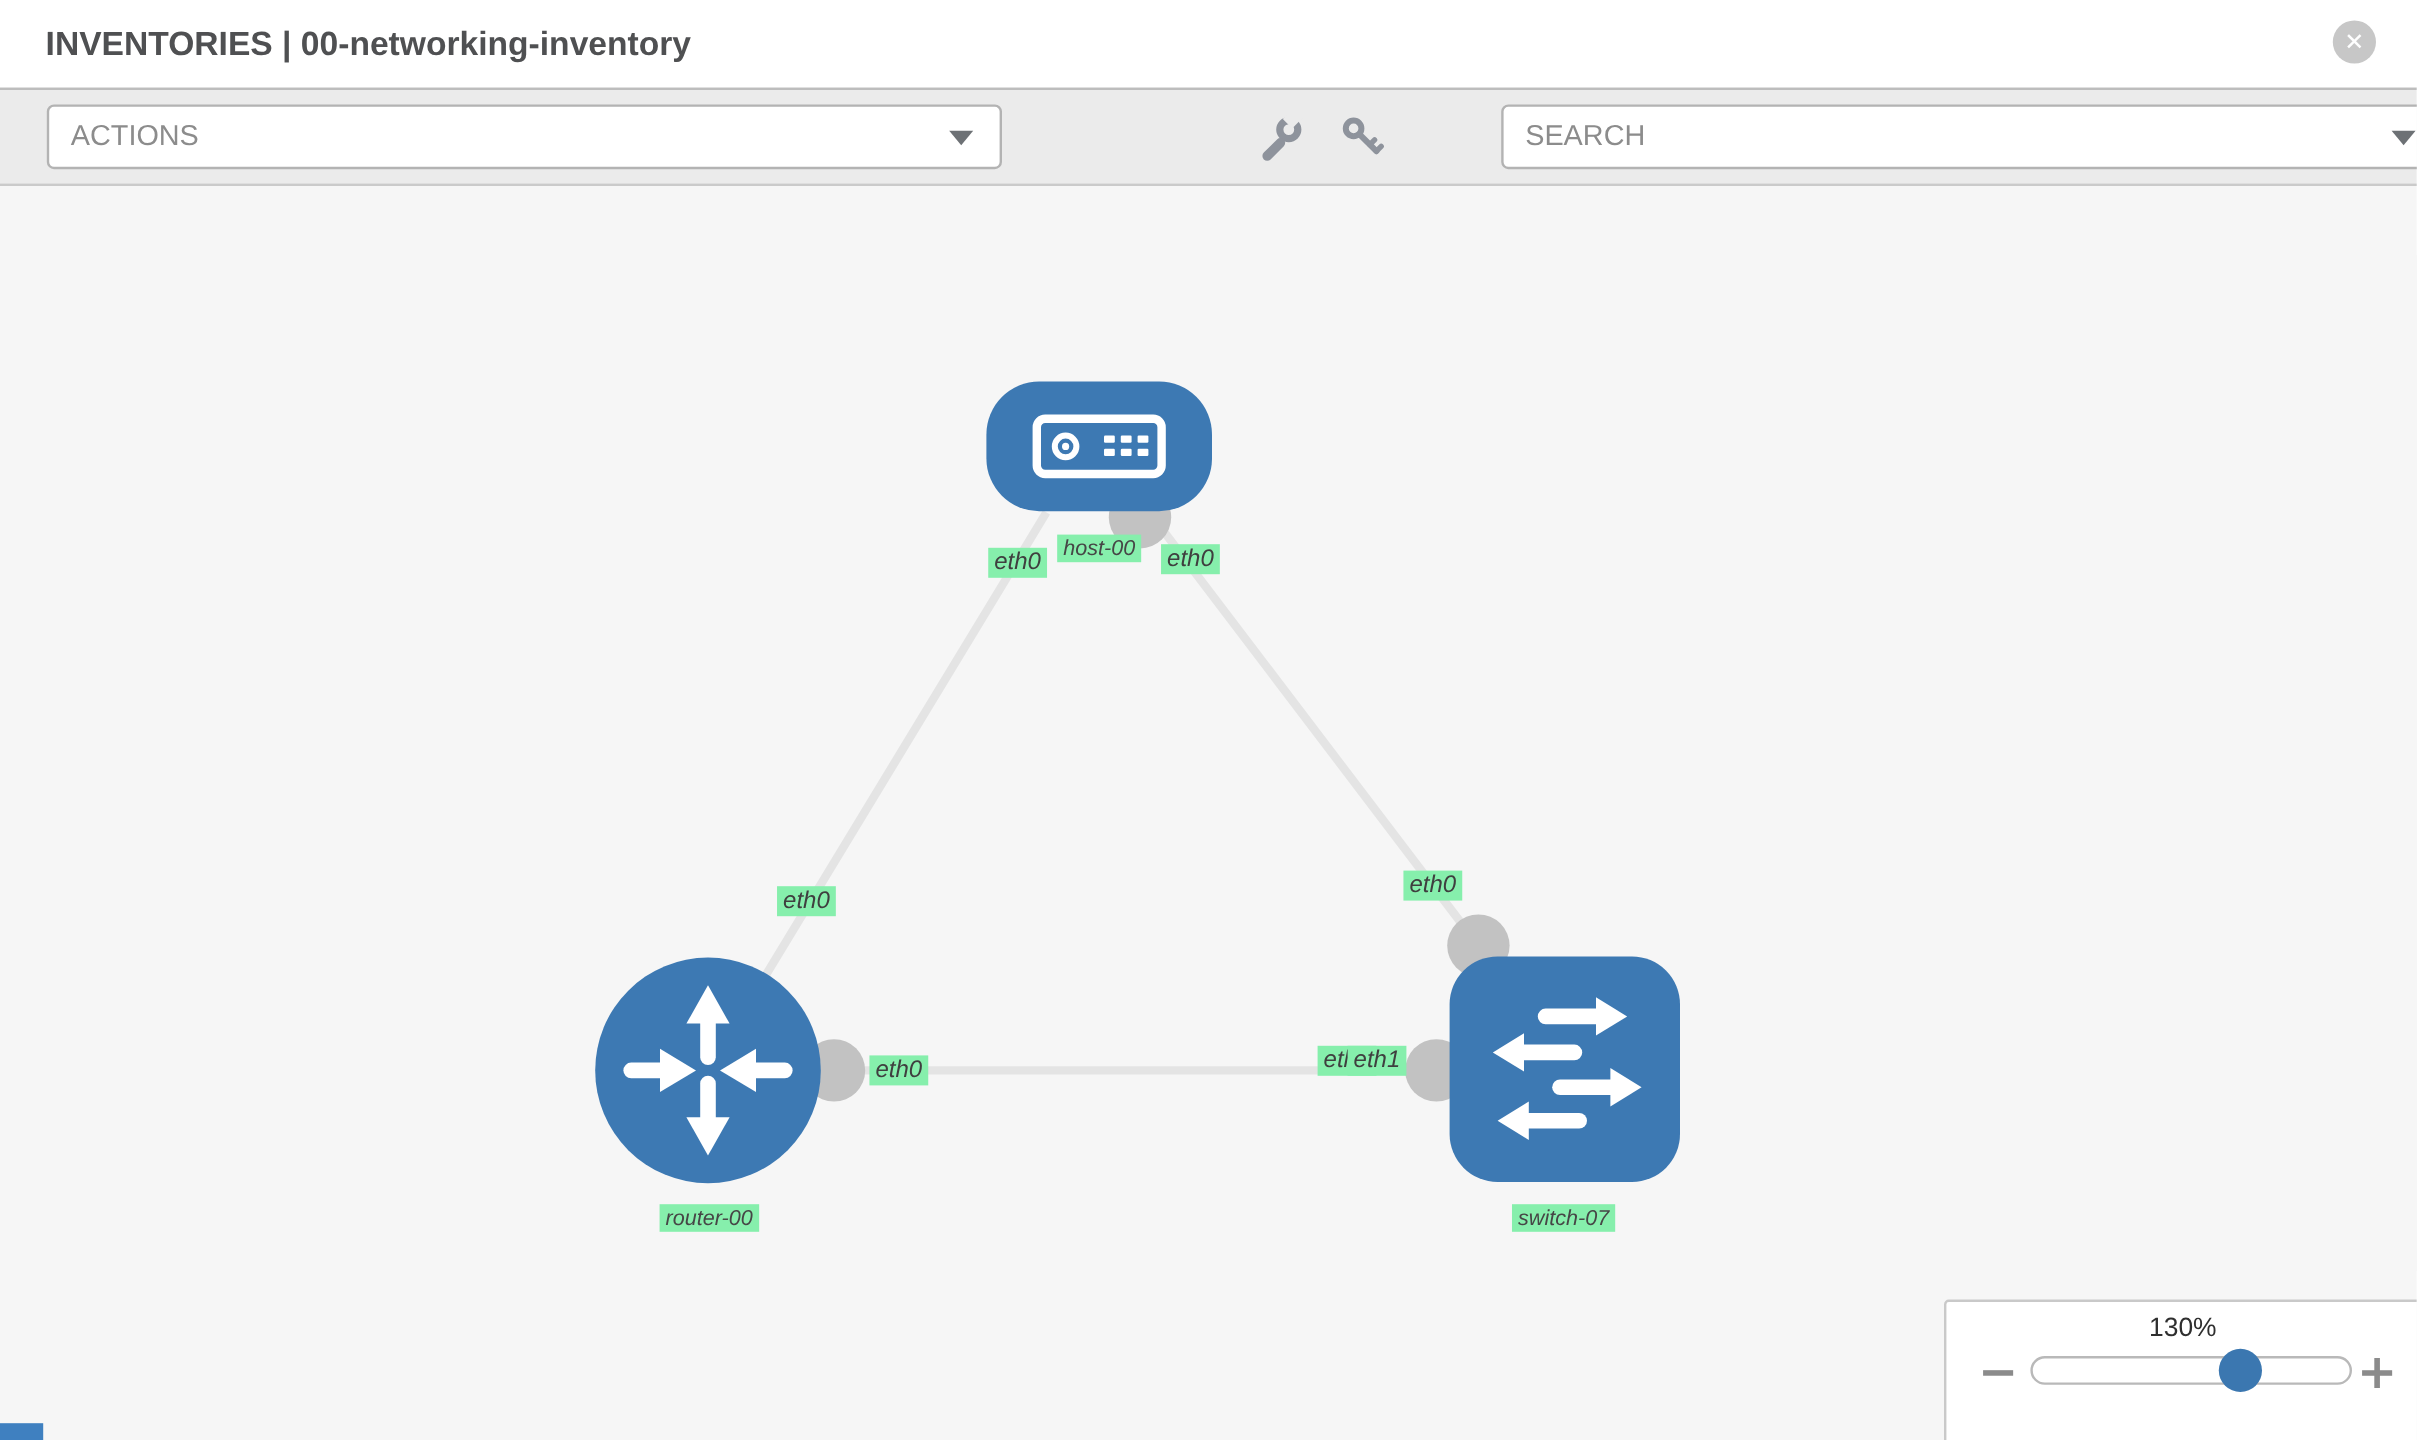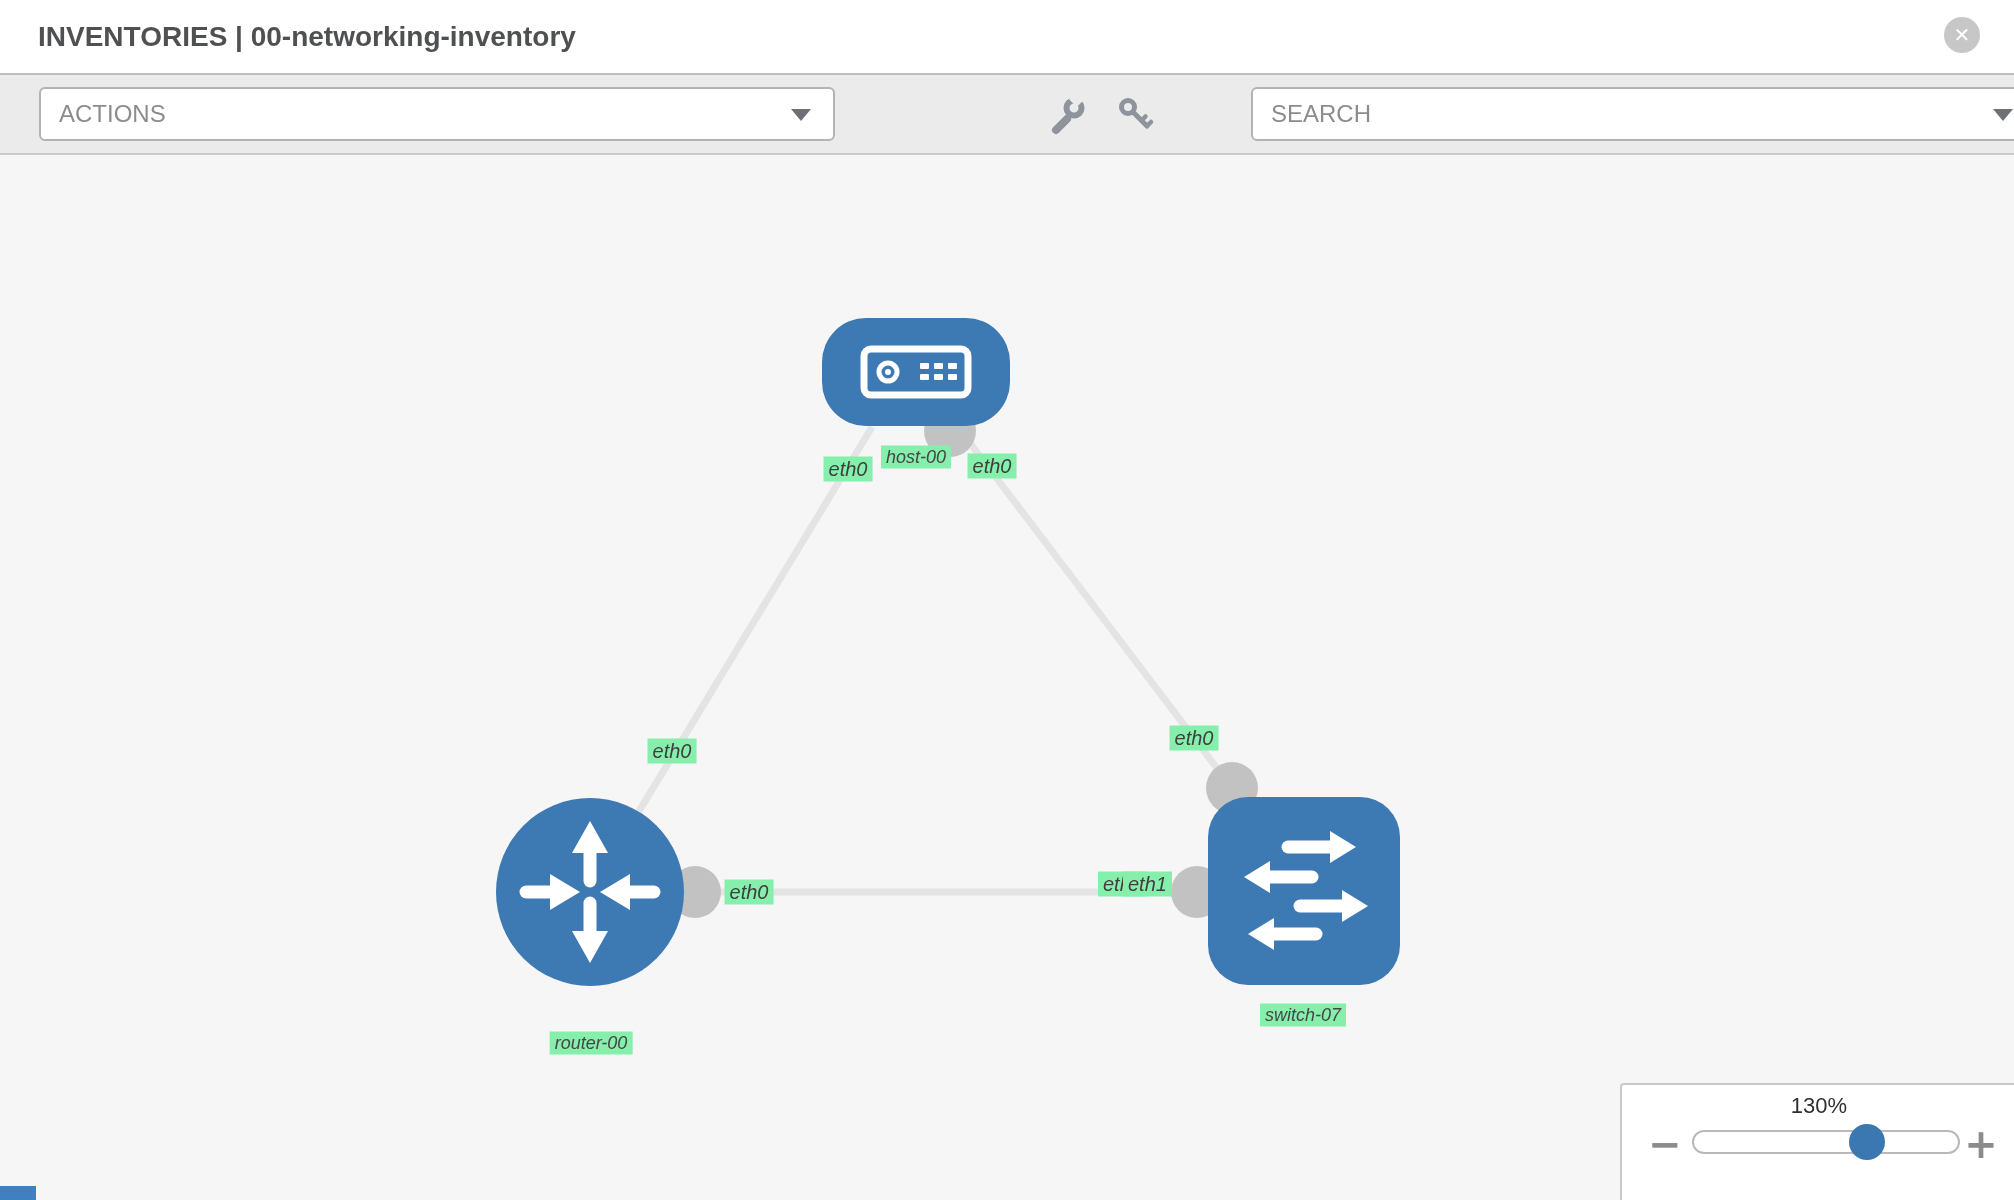--- a/index.html
+++ b/index.html
@@ -202,21 +202,21 @@
 
     <span class="chip iface" style="left:848px;top:314px;">eth0</span>
     <span class="chip iface" style="left:992px;top:311px;">eth0</span>
     <span class="chip iface" style="left:672px;top:596px;">eth0</span>
     <span class="chip iface" style="left:1194px;top:583px;">eth0</span>
     <span class="chip iface" style="left:749px;top:737px;">eth0</span>
     <span class="chip iface iface-abs" style="left:1098px;top:729px;">eth0</span>
     <span class="chip iface iface-abs" style="left:1123px;top:729px;">eth1</span>
 
     <span class="chip node-label" style="left:916px;top:302px;">host-00</span>
-    <span class="chip node-label" style="left:591px;top:888px;">router-00</span>
+    <span class="chip node-label" style="left:591px;top:860px;">router-00</span>
     <span class="chip node-label" style="left:1303px;top:860px;">switch-07</span>
 
     <div class="zoom-panel">
       <div class="zoom-level">130%</div>
       <button class="zoom-minus">−</button>
       <div class="zoom-track">
         <div class="zoom-knob"></div>
       </div>
       <button class="zoom-plus">+</button>
     </div>

